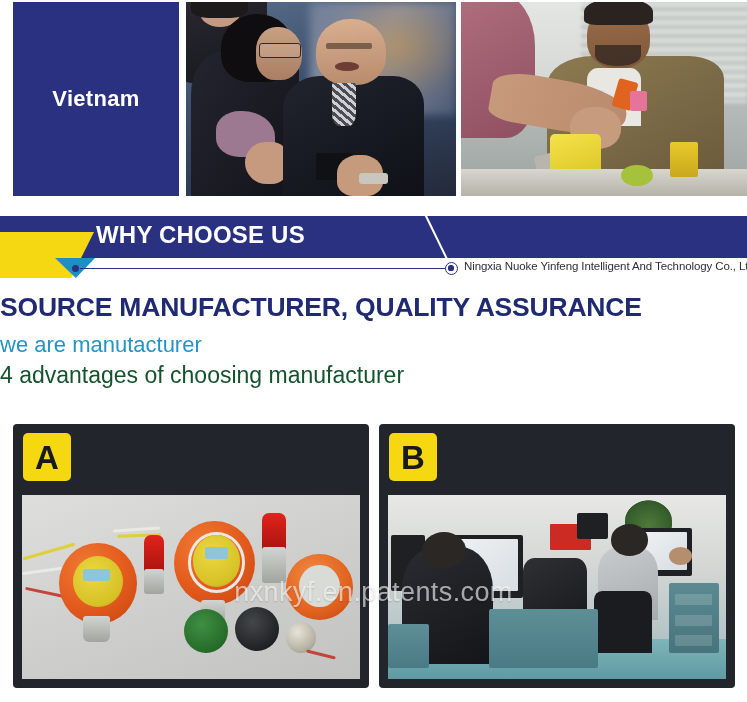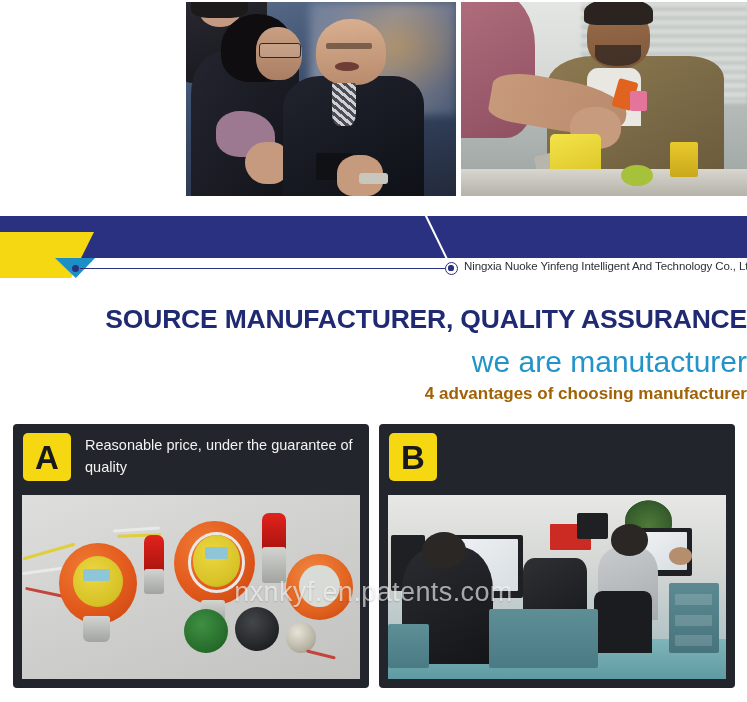--- a/index.html
+++ b/index.html
@@ -302,43 +302,42 @@
     left: 464px; top: 44px;
     color: #2f2f3a;
     font-size: 11.5px;
     letter-spacing: -0.1px;
     white-space: nowrap;
   }
 
   
   .headline-block {
     position: absolute;
-    left: 0; top: 304px;
+    left: 0; top: 292px;
     width: 747px;
-    text-align: right;
+    text-align: left;
   }
   .headline-main {
     color: #1f2a73;
     font-size: 26.5px;
     font-weight: bold;
     letter-spacing: -0.2px;
     line-height: 1.15;
     white-space: nowrap;
   }
   .headline-sub {
     color: #2393c9;
-    font-size: 30px;
+    font-size: 22px;
     line-height: 1.35;
     margin-top: 8px;
   }
   .headline-sub2 {
-    color: #a16207;
-    font-size: 17px;
+    color: #14532d;
+    font-size: 23px;
     line-height: 1.35;
-    font-weight: bold;
   }
 
   
   .card {
     position: absolute;
     top: 424px;
     width: 356px; height: 264px;
     background: #22252b;
     border-radius: 4px;
     overflow: hidden;
@@ -512,20 +511,23 @@
     pointer-events: none;
     white-space: nowrap;
     text-shadow: 0 1px 2px rgba(0,0,0,0.18);
   }
 </style>
 </head>
 <body>
 
 <div class="photo-strip">
 
+  <div class="vietnam-panel">
+    <span class="vietnam-label">Vietnam</span>
+  </div>
 
   <div class="photo photo-meeting">
     <div class="ph-layer mtg-bg"></div>
     <div class="ph-layer mtg-bgblur"></div>
     <div class="ph-layer mtg-woman"></div>
     <div class="ph-layer mtg-woman-face"></div>
     <div class="ph-layer mtg-woman-hair"></div>
     <div class="ph-layer mtg-man1-body"></div>
     <div class="ph-layer mtg-man1-head"></div>
     <div class="ph-layer mtg-man1-face"></div>
@@ -563,36 +565,36 @@
     <div class="ph-layer demo-greenitem"></div>
   </div>
 </div>
 
 <div class="banner-wrap">
   <div class="banner-blue">
     <div class="banner-diag"></div>
   </div>
   <div class="banner-yellow"></div>
   <div class="banner-cyan"></div>
+  <div class="banner-title">WHY CHOOSE US</div>
   <div class="banner-dot"></div>
   <div class="banner-line"></div>
   <div class="banner-ring"></div>
   <div class="banner-company">Ningxia Nuoke Yinfeng Intelligent And Technology Co., Ltd.</div>
 </div>
 
 <div class="headline-block">
   <div class="headline-main">SOURCE MANUFACTURER, QUALITY ASSURANCE</div>
   <div class="headline-sub">we are manutacturer</div>
   <div class="headline-sub2">4 advantages of choosing manufacturer</div>
 </div>
 
 <div class="card card-a">
   <div class="card-head">
     <div class="card-badge">A</div>
-    <div class="card-title">Reasonable price, under the guarantee of quality</div>
   </div>
   <div class="card-photo">
     <div class="ph-layer prod-bg"></div>
 
     <div class="ph-layer wire wire-w" style="left:0%;top:40%;width:14%;height:1.6%;transform:rotate(-8deg);"></div>
     <div class="ph-layer wire" style="left:0%;top:30%;width:16%;height:1.8%;transform:rotate(-16deg);"></div>
     <div class="ph-layer wire wire-r" style="left:1%;top:52%;width:12%;height:1.6%;transform:rotate(12deg);"></div>
 
     <div class="ph-layer det" style="left:11%;top:26%;width:23%;height:44%;"></div>
     <div class="ph-layer det-face" style="left:15%;top:33%;width:15%;height:28%;"></div>

